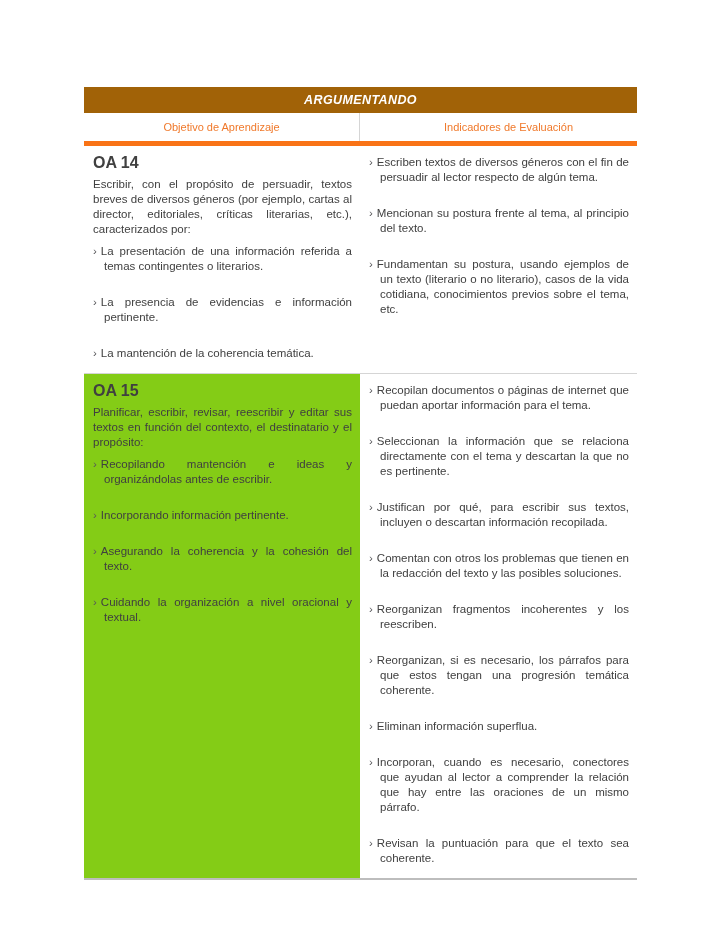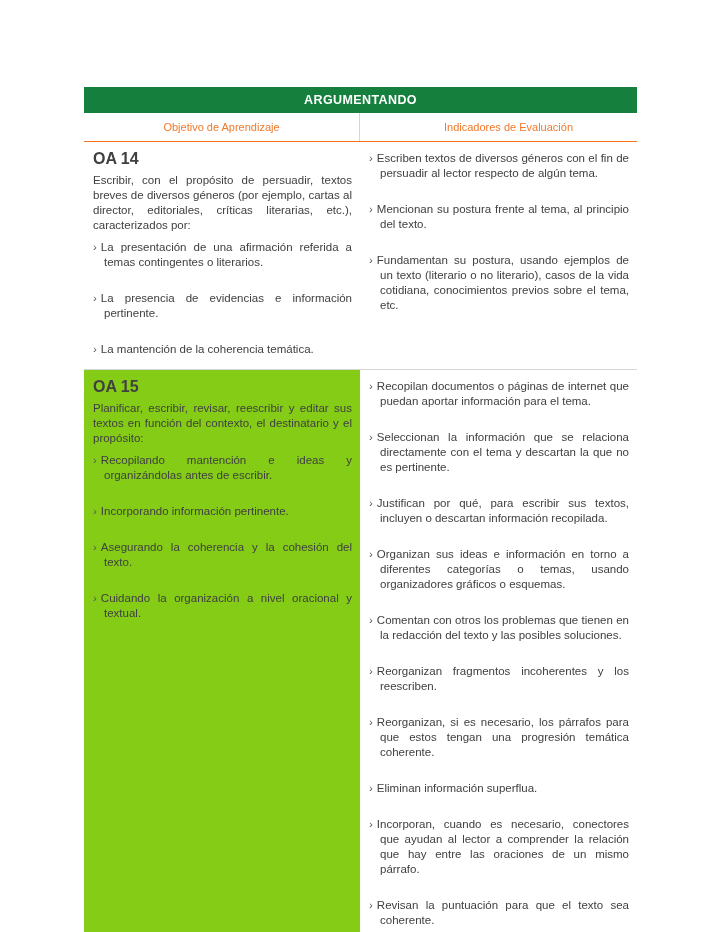--- a/index.html
+++ b/index.html
@@ -17,34 +17,35 @@
     overflow: hidden;
   }
   .oa-table {
     position: absolute;
     left: 84px;
     top: 87px;
     width: 553px;
   }
   .title-bar {
     height: 26px;
-    background: #15803d;
+    background: #a16207;
     color: #ffffff;
     font-size: 12.5px;
     font-weight: bold;
     letter-spacing: 0.4px;
     display: flex;
     align-items: center;
     justify-content: center;
+    font-style: italic;
   }
   .col-headers {
     display: grid;
     grid-template-columns: 276px 1fr;
     height: 28px;
-    border-bottom: 1px solid #f97316;
+    border-bottom: 5px solid #f97316;
     gap: 20px;
   }
   .col-h {
     display: flex;
     align-items: center;
     justify-content: center;
     color: #F0792B;
     font-size: 11px;
   }
   .col-h.left {
@@ -106,21 +107,21 @@
     <div class="col-headers">
       <div class="col-h left">Objetivo de Aprendizaje</div>
       <div class="col-h">Indicadores de Evaluación</div>
     </div>
 
     <div class="row">
       <div class="cell obj">
         <div class="oa-code">OA 14</div>
         <p class="intro">Escribir, con el propósito de persuadir, textos breves de diversos géneros (por ejemplo, cartas al director, editoriales, críticas literarias, etc.), caracterizados por:</p>
         <ul class="bullets">
-          <li><span class="bchar">›</span><span>La presentación de una afirmación referida a temas contingentes o literarios.</span></li>
+          <li><span class="bchar">›</span><span>La presentación de una información referida a temas contingentes o literarios.</span></li>
           <li><span class="bchar">›</span><span>La presencia de evidencias e información pertinente.</span></li>
           <li><span class="bchar">›</span><span>La mantención de la coherencia temática.</span></li>
         </ul>
       </div>
       <div class="cell ind">
         <ul class="bullets">
           <li><span class="bchar">›</span><span>Escriben textos de diversos géneros con el fin de persuadir al lector respecto de algún tema.</span></li>
           <li><span class="bchar">›</span><span>Mencionan su postura frente al tema, al principio del texto.</span></li>
           <li><span class="bchar">›</span><span>Fundamentan su postura, usando ejemplos de un texto (literario o no literario), casos de la vida cotidiana, conocimientos previos sobre el tema, etc.</span></li>
         </ul>
@@ -136,21 +137,20 @@
           <li><span class="bchar">›</span><span>Incorporando información pertinente.</span></li>
           <li><span class="bchar">›</span><span>Asegurando la coherencia y la cohesión del texto.</span></li>
           <li><span class="bchar">›</span><span>Cuidando la organización a nivel oracional y textual.</span></li>
         </ul>
       </div>
       <div class="cell ind">
         <ul class="bullets">
           <li><span class="bchar">›</span><span>Recopilan documentos o páginas de internet que puedan aportar información para el tema.</span></li>
           <li><span class="bchar">›</span><span>Seleccionan la información que se relaciona directamente con el tema y descartan la que no es pertinente.</span></li>
           <li><span class="bchar">›</span><span>Justifican por qué, para escribir sus textos, incluyen o descartan información recopilada.</span></li>
-          <li><span class="bchar">›</span><span>Organizan sus ideas e información en torno a diferentes categorías o temas, usando organizadores gráficos o esquemas.</span></li>
           <li><span class="bchar">›</span><span>Comentan con otros los problemas que tienen en la redacción del texto y las posibles soluciones.</span></li>
           <li><span class="bchar">›</span><span>Reorganizan fragmentos incoherentes y los reescriben.</span></li>
           <li><span class="bchar">›</span><span>Reorganizan, si es necesario, los párrafos para que estos tengan una progresión temática coherente.</span></li>
           <li><span class="bchar">›</span><span>Eliminan información superflua.</span></li>
           <li><span class="bchar">›</span><span>Incorporan, cuando es necesario, conectores que ayudan al lector a comprender la relación que hay entre las oraciones de un mismo párrafo.</span></li>
           <li><span class="bchar">›</span><span>Revisan la puntuación para que el texto sea coherente.</span></li>
         </ul>
       </div>
     </div>
 

